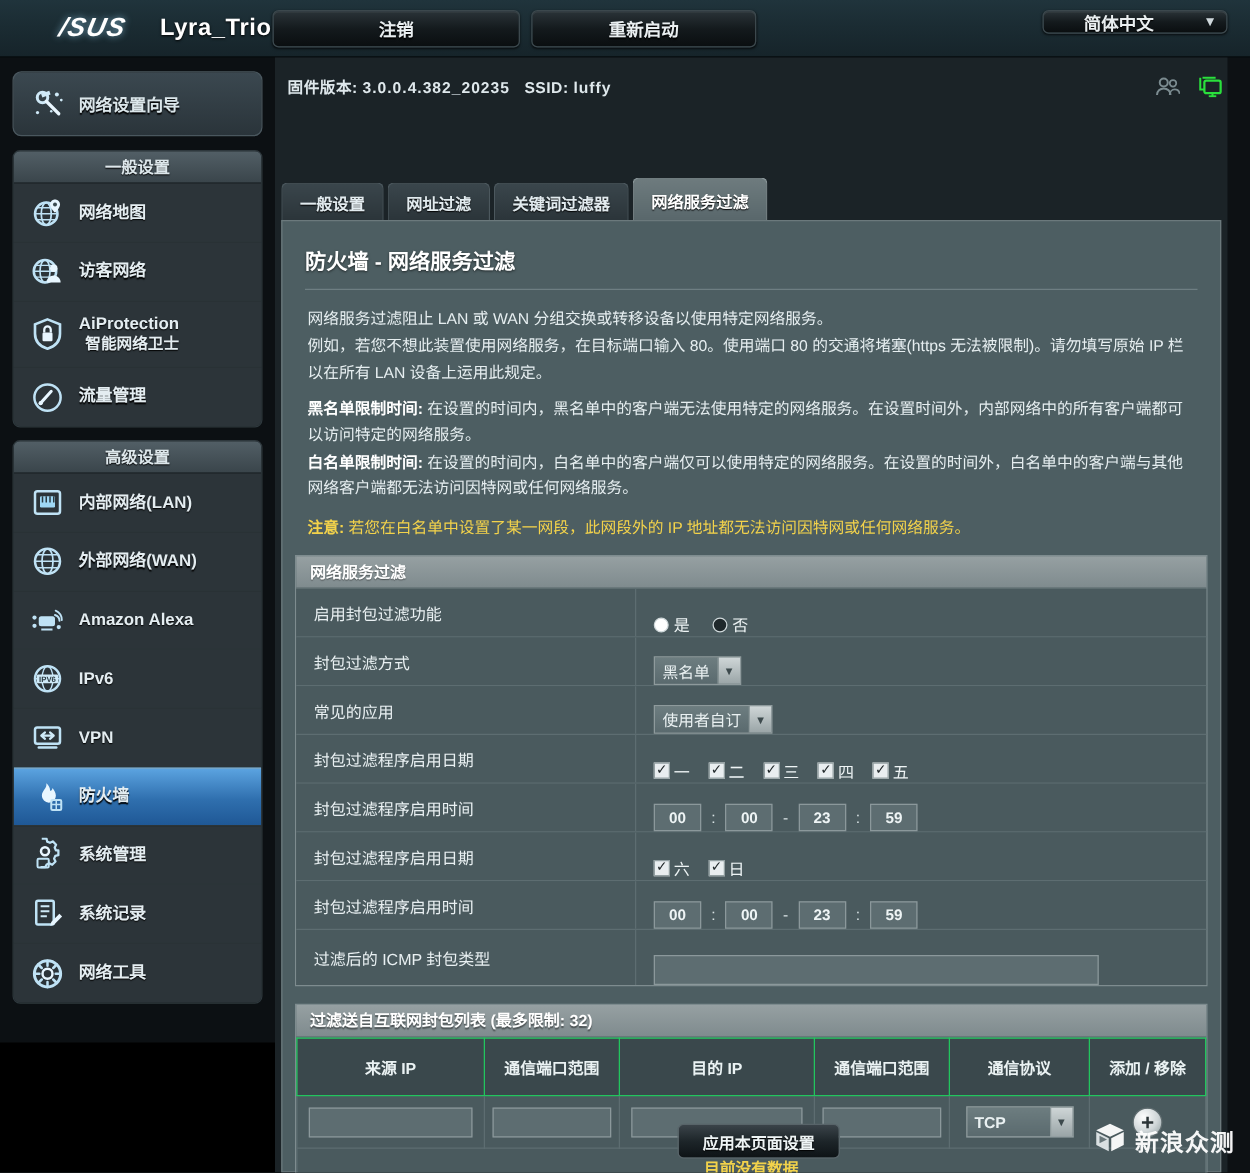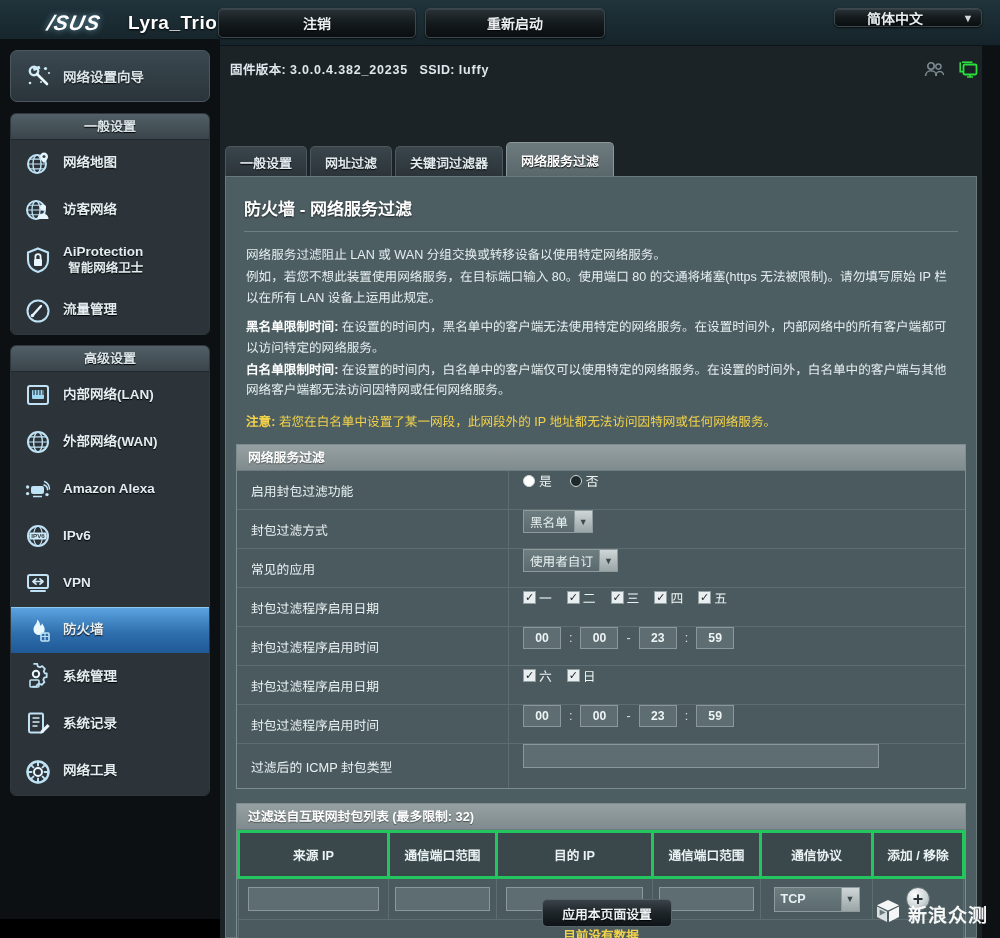--- a/index.html
+++ b/index.html
@@ -67,22 +67,22 @@
   .lang-label {
     flex: 1; text-align: center; font-size: 14px; font-weight: bold;
     color: #e9eef0; text-shadow: 0 1px 1px #000;
   }
   .lang-caret {
     width: 26px; text-align: center; color: #cfd8dc; font-size: 11px;
   }
 
   
   .sidebar {
-    position: absolute; left: 0; top: 39px;
-    width: 220px; height: 880px;
+    position: absolute; left: 0; top: 46px;
+    width: 220px; height: 788px;
     background: #0c1013;
   }
   .sb-wizard {
     position: absolute; left: 10px; top: 11px;
     width: 200px; height: 52px;
     background: linear-gradient(180deg,#3b4850 0%, #2a343a 100%);
     border: 1px solid #4a575e; border-radius: 7px;
     display: flex; align-items: center; gap: 10px; padding-left: 14px;
     cursor: pointer;
   }
@@ -199,21 +199,21 @@
   }
   .sect-head {
     height: 26px; line-height: 26px;
     background: linear-gradient(180deg,#96a0a2 0%, #7f8b8e 100%);
     padding-left: 11px;
     font-size: 12.8px; font-weight: bold; color: #ffffff;
     text-shadow: 0 1px 1px rgba(0,0,0,.45);
     border-bottom: 1px solid #6e7c7f;
   }
   .frow {
-    display: flex; align-items: flex-start;
+    display: flex; align-items: flex-end;
     min-height: 39px;
     border-bottom: 1px solid #5d6d71;
     background: #4a5a5e;
   }
   .frow:last-child { border-bottom: none; }
   .fcell-label {
     width: 272px; flex: 0 0 272px;
     padding-left: 14px;
     font-size: 12.8px; color: #e9f0f2;
     border-right: 1px solid #5d6d71;
@@ -272,21 +272,21 @@
     background: #5d6d71; border: 1px solid #8b989b;
     color: #eef4f5; font-size: 12.5px; padding: 0 6px;
     font-family: "Liberation Sans", sans-serif;
   }
 
   
   .lsect { margin: 14px 10px 0 10px; border: 1px solid #7e8c8f; }
   .ltable { width: 100%; border-collapse: collapse; }
   .ltable th {
     background: #3a484c;
-    border: 3px solid #22c55e;
+    border: 1px solid #22c55e;
     height: 46px;
     font-size: 12.7px; font-weight: bold; color: #eaf2f3;
   }
   .ltable td {
     background: #4a5a5e;
     border: 1px solid #5d6d71;
     height: 42px;
     text-align: center;
   }
   .ltable td.empty {

